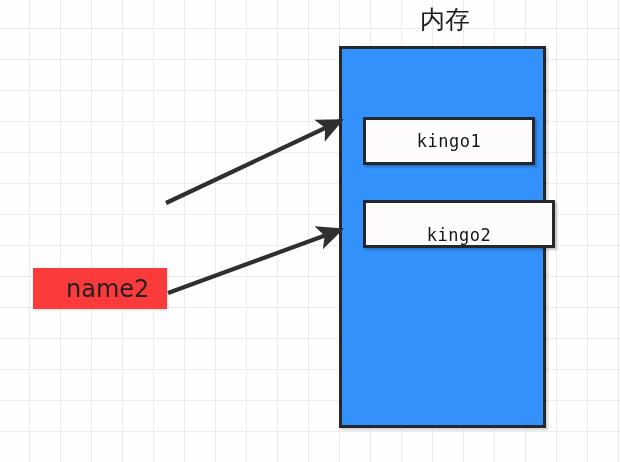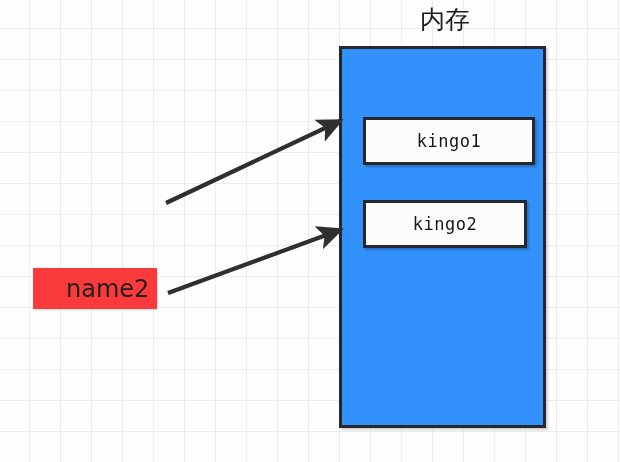--- a/index.html
+++ b/index.html
@@ -59,38 +59,38 @@
     display: flex;
     align-items: center;
     justify-content: center;
     font-family: "DejaVu Sans Mono", monospace;
     font-size: 17px;
     letter-spacing: 0.5px;
     color: #161616;
   }
 
   .slot-1 { left: 360px; top: 90px;  width: 172px; height: 48px; }
-  .slot-2 { left: 360px; top: 197px; width: 164px; height: 48px; }
+  .slot-2 { left: 360px; top: 197px; width: 192px; height: 48px; align-items: flex-end; }
 
   
   .var-box {
     position: absolute;
     background: #fb3b3b;
     box-sizing: border-box;
     display: flex;
     align-items: center;
     padding-left: 17px;
     font-family: "DejaVu Sans", sans-serif;
     font-size: 24px;
     color: #231f20;
     box-shadow: 1px 1px 2px rgba(0,0,0,0.12);
   }
 
   .var-box-1 { left: 33px; top: 180px; width: 133px; height: 40px; }
-  .var-box-2 { left: 33px; top: 268px; width: 124px; height: 41px; padding-left: 33px; }
+  .var-box-2 { left: 33px; top: 268px; width: 134px; height: 41px; padding-left: 33px; }
 
   
   .arrow-layer {
     position: absolute;
     left: 0; top: 0;
     width: 620px;
     height: 462px;
     pointer-events: none;
   }
 </style>

